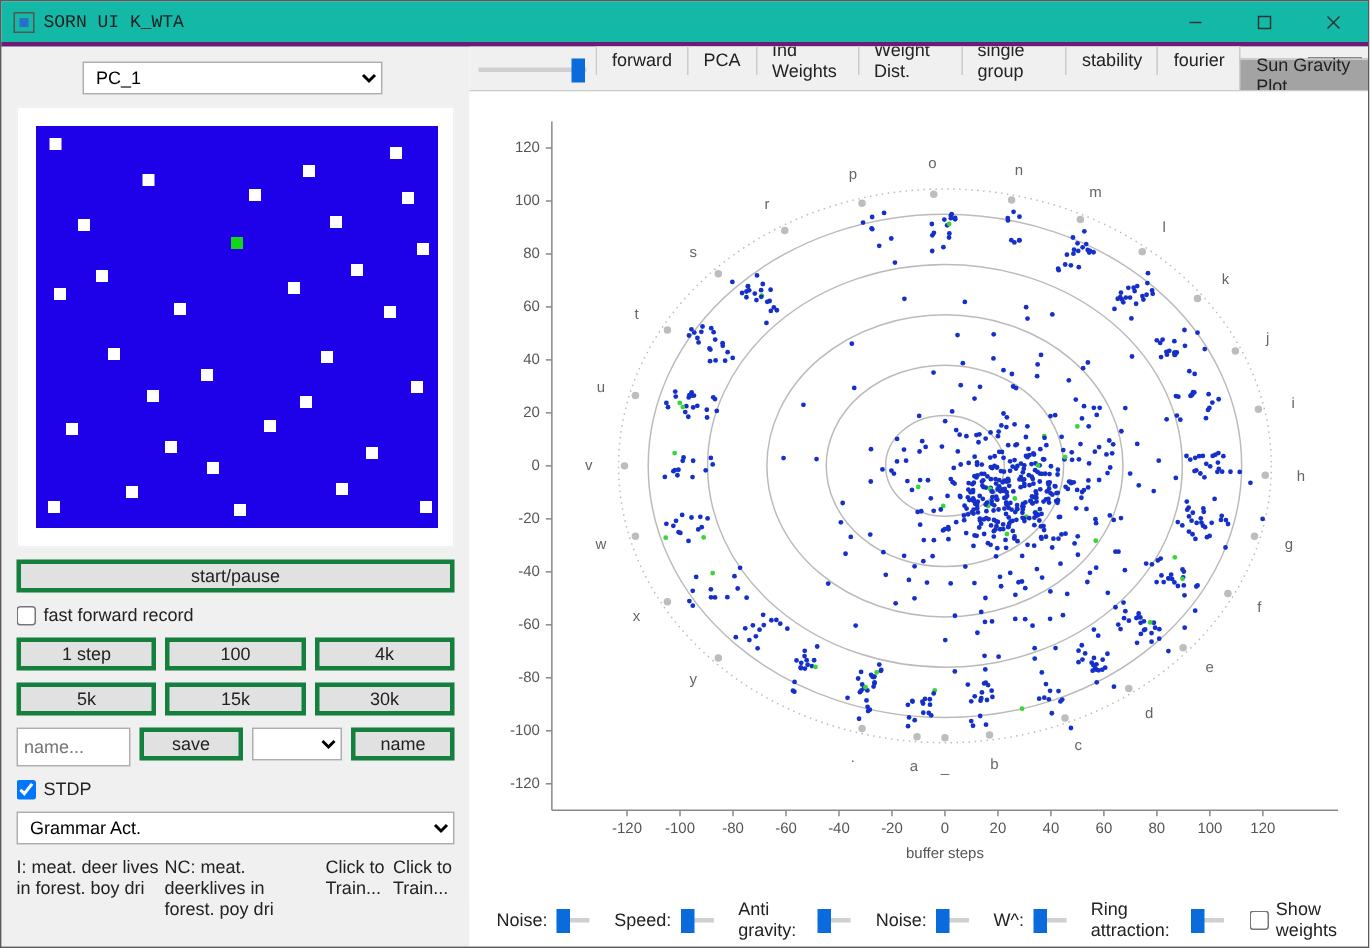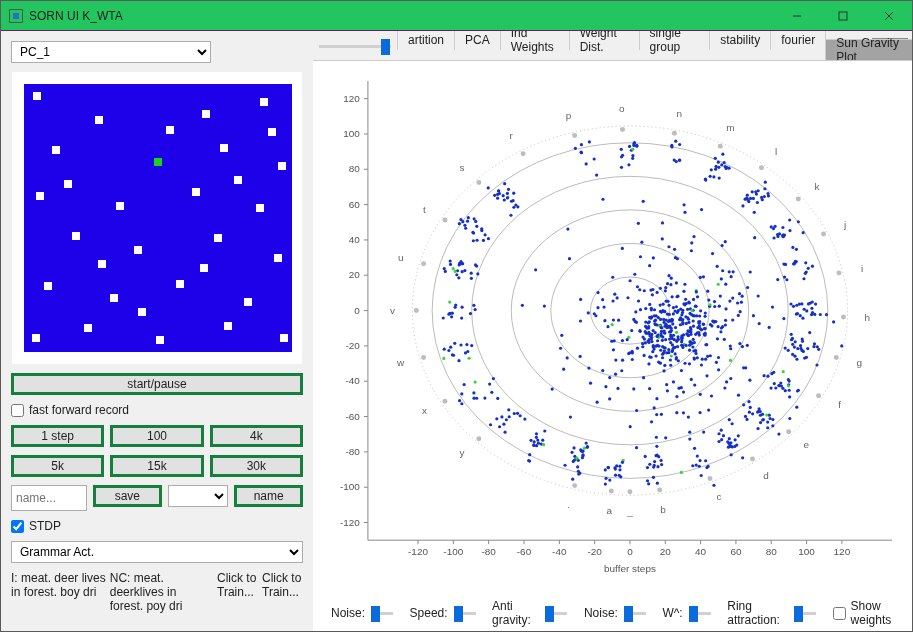--- a/index.html
+++ b/index.html
@@ -1,18 +1,18 @@
 <!DOCTYPE html>
 <html><head>
 <meta charset="utf-8">
 <style>
   * { box-sizing: border-box; }
   html, body { margin:0; padding:0; font-family: "Segoe UI", Tahoma, sans-serif; font-size:12px; color:#222; background:#fff; }
   .window { width:913px; height:632px; border:1px solid #5a5a5a; display:flex; flex-direction:column; background:#f0f0f0; }
-  .titlebar { height:30px; background:#22c55e; display:flex; align-items:center; padding:0 0 0 8px; border-bottom:1px solid #701a75; }
+  .titlebar { height:30px; background:#14b8a6; display:flex; align-items:center; padding:0 0 0 8px; border-bottom:3px solid #701a75;font-family:Liberation Mono, monospace; }
   .title-icon { width:14px; height:14px; border:1px solid #555; margin-right:6px; display:inline-flex; align-items:center; justify-content:center; }
   .title-icon-inner { width:6px; height:6px; background:#2a6ec9; }
   .title-text { flex:1; font-size:12px; }
   .winbtns { display:flex; }
   .winbtn { width:46px; height:30px; display:flex; align-items:center; justify-content:center; color:#333; }
   .body { flex:1; display:flex; overflow:hidden; }
   .left { width:312px; padding:10px 10px 6px 10px; display:flex; flex-direction:column; gap:8px; background:#f0f0f0; }
   .right { flex:1; background:#fff; display:flex; flex-direction:column; position:relative; }
   .select, select { width:100%; height:22px; background:#fff; border:1px solid #adadad; font-size:12px; padding:0 4px; }
   .select.wide { width:200px; }
@@ -75,21 +75,21 @@
           <svg width="10" height="10">
             <line x1="1" y1="1" x2="9" y2="9" stroke="#333"></line>
             <line x1="9" y1="1" x2="1" y2="9" stroke="#333"></line>
           </svg>
         </div>
     </div>
   </div>
 
   <div class="body">
     <div class="left">
-      <div class="row" style="align-items:center;">
+      <div class="row" style="align-items:center;margin-left:44px;">
         <select class="select wide">
           <option>PC_1</option>
         </select>
       </div>
 
       <div class="canvas-wrap">
         <div class="canvas" id="px-canvas">
             <div class="px" style="left: 9px; top: 8px;"></div>
             <div class="px" style="left: 71px; top: 32px;"></div>
             <div class="px" style="left: 178px; top: 26px;"></div>
@@ -168,21 +168,21 @@
     </div>
 
     <div class="right">
       <div class="tabstrip">
         <div class="slider-top">
           <div class="slider-track">
               <div class="slider-thumb" style="left:62px;"></div>
             </div>
         </div>
         <div id="tabs-container" style="display:flex;flex:1;overflow:hidden;">
-            <div class="tab">artition</div>
+            <div class="tab">forward</div>
             <div class="tab">PCA</div>
             <div class="tab">Ind Weights</div>
             <div class="tab">Weight Dist.</div>
             <div class="tab">single group</div>
             <div class="tab">stability</div>
             <div class="tab">fourier</div>
             <div class="tab active">Sun Gravity Plot</div>
           </div>
         <div class="tab-scroll">
           <div class="sq">◀</div>

